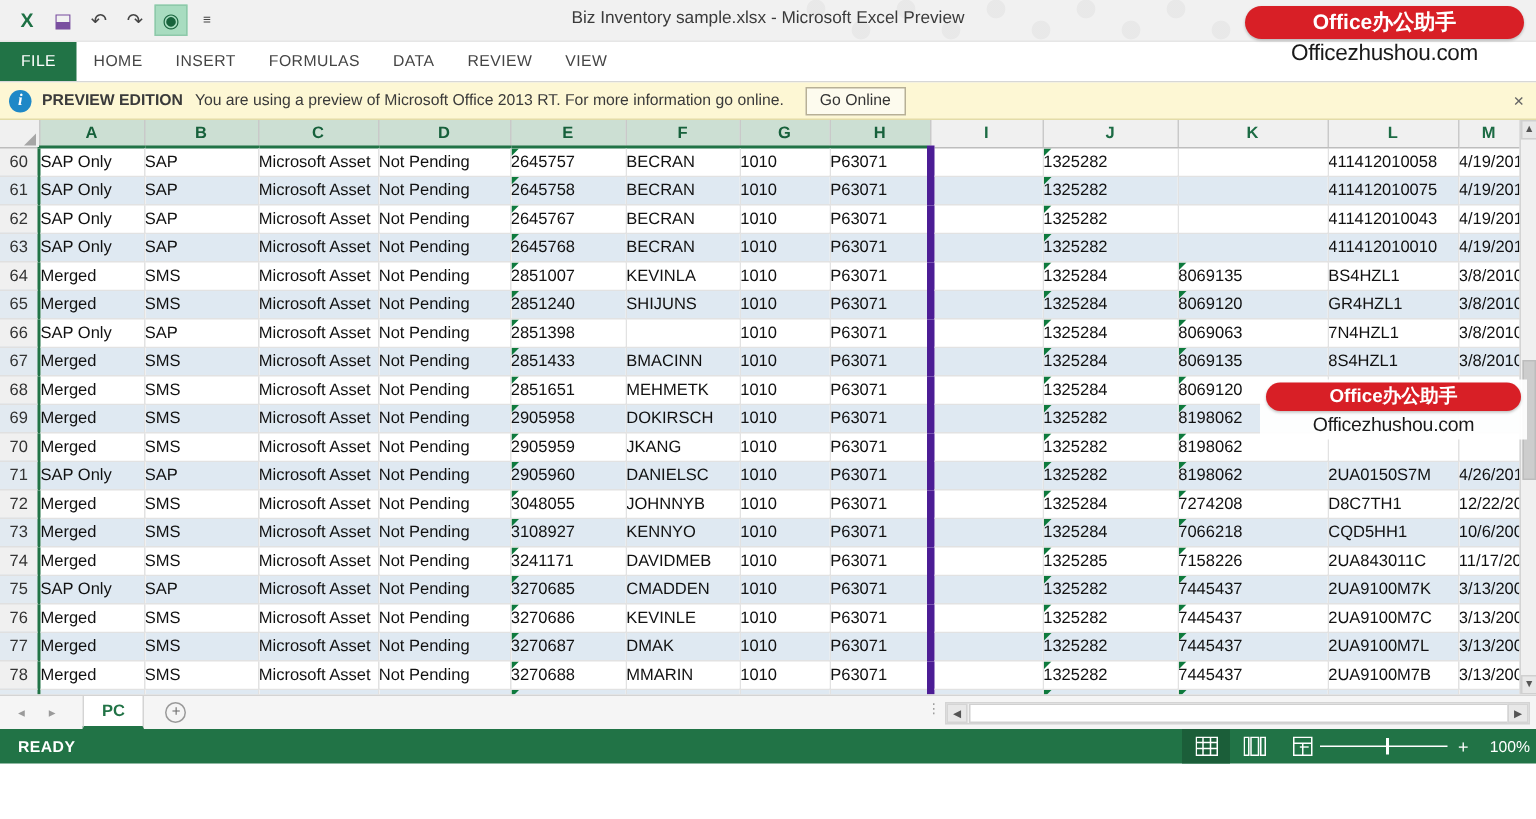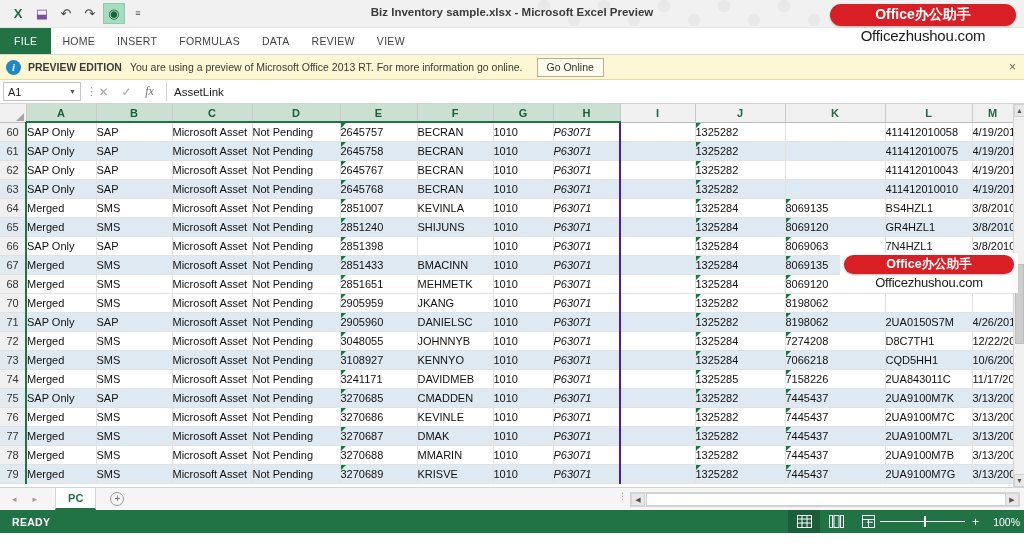--- a/index.html
+++ b/index.html
@@ -25,21 +25,20 @@
     display: flex; align-items: center; justify-content: center;
     font-size: 13px; color: #444; line-height: 1;
   }
   .qat-btn.excel-logo { color: #1d7044; font-size: 13px; font-weight: bold; }
   .qat-btn.active { background: #a8dcc0; border: 1px solid #8ec9aa; }
   .title-text {
     position: absolute; left: 0; right: 0; top: 0; height: 24px;
     display: flex; align-items: center; justify-content: center;
     font-size: 11.5px; color: #3b3b3b;
     pointer-events: none;
-    font-weight: bold;
   }
   .hexdeco {
     position: absolute; right: 180px; top: 0; width: 310px; height: 28px;
     background-image:
       radial-gradient(circle at 10px 6px, rgba(0,0,0,0.035) 6px, transparent 6.5px),
       radial-gradient(circle at 40px 20px, rgba(0,0,0,0.035) 6px, transparent 6.5px),
       radial-gradient(circle at 70px 6px, rgba(0,0,0,0.035) 6px, transparent 6.5px),
       radial-gradient(circle at 100px 20px, rgba(0,0,0,0.035) 6px, transparent 6.5px),
       radial-gradient(circle at 130px 6px, rgba(0,0,0,0.035) 6px, transparent 6.5px),
       radial-gradient(circle at 160px 20px, rgba(0,0,0,0.035) 6px, transparent 6.5px),
@@ -183,21 +182,21 @@
   }
   tr.datarow.band td.cell { background: #dfe9f2; }
   td.cell.errflag::before {
     content: ""; position: absolute; left: 0px; top: 0px;
     width: 0; height: 0;
     border-top: 5px solid #0e7a3d;
     border-right: 5px solid transparent;
   }
   
   td.cell.selleft { border-left: 2px solid #217346; }
-  td.cell.selright { border-right: 2px solid #4c1d95; font-style: italic; }
+  td.cell.selright { border-right: 5px solid #4c1d95; }
 
   
   .vscroll {
     position: absolute; right: 0; top: 0; width: 11px; height: 383px;
     background: #f0f0f0; border-left: 1px solid #d4d4d4;
   }
   .vs-arrow {
     position: absolute; left: 0; width: 11px; height: 13px;
     background: #e8e8e8; border: 1px solid #d0d0d0;
     display: flex; align-items: center; justify-content: center;
@@ -336,33 +335,20 @@
   </div>
 
   <div class="noticebar">
     <div class="info-icon">i</div>
     <div class="notice-strong">PREVIEW EDITION</div>
     <div class="notice-text">You are using a preview of Microsoft Office 2013 RT. For more information go online.</div>
     <div class="go-online">Go Online</div>
     <div class="notice-close">×</div>
   </div>
 
-  <div class="formulabar">
-    <div class="namebox">
-      <span>A1</span>
-      <span class="caret">▼</span>
-    </div>
-    <div class="fb-sep">⋮</div>
-    <div class="fb-btns">
-      <div class="fb-btn">✕</div>
-      <div class="fb-btn">✓</div>
-      <div class="fb-btn fx">fx</div>
-    </div>
-    <div class="fb-input">AssetLink</div>
-  </div>
 
   <div class="gridwrap">
     <table class="grid">
       <colgroup>
         <col style="width:26px">
           <col style="width:70px">
           <col style="width:76px">
           <col style="width:80px">
         <col style="width:88px">
           <col style="width:77px">
@@ -531,20 +517,36 @@
             <td class="cell errflag">2851651</td>
             <td class="cell">MEHMETK</td>
             <td class="cell">1010</td>
             <td class="cell selright">P63071</td>
             <td class="cell"></td>
             <td class="cell errflag">1325284</td>
             <td class="cell errflag">8069120</td>
             <td class="cell"></td>
             <td class="cell"></td>
           </tr>
+          <tr class="datarow band">
+            <td class="rowhead">69</td>
+            <td class="cell selleft">Merged</td>
+            <td class="cell">SMS</td>
+            <td class="cell">Microsoft Asset</td>
+            <td class="cell">Not Pending</td>
+            <td class="cell errflag">2905958</td>
+            <td class="cell">DOKIRSCH</td>
+            <td class="cell">1010</td>
+            <td class="cell selright">P63071</td>
+            <td class="cell"></td>
+            <td class="cell errflag">1325282</td>
+            <td class="cell errflag">8198062</td>
+            <td class="cell"></td>
+            <td class="cell"></td>
+          </tr>
           <tr class="datarow">
             <td class="rowhead">70</td>
             <td class="cell selleft">Merged</td>
             <td class="cell">SMS</td>
             <td class="cell">Microsoft Asset</td>
             <td class="cell">Not Pending</td>
             <td class="cell errflag">2905959</td>
             <td class="cell">JKANG</td>
             <td class="cell">1010</td>
             <td class="cell selright">P63071</td>

